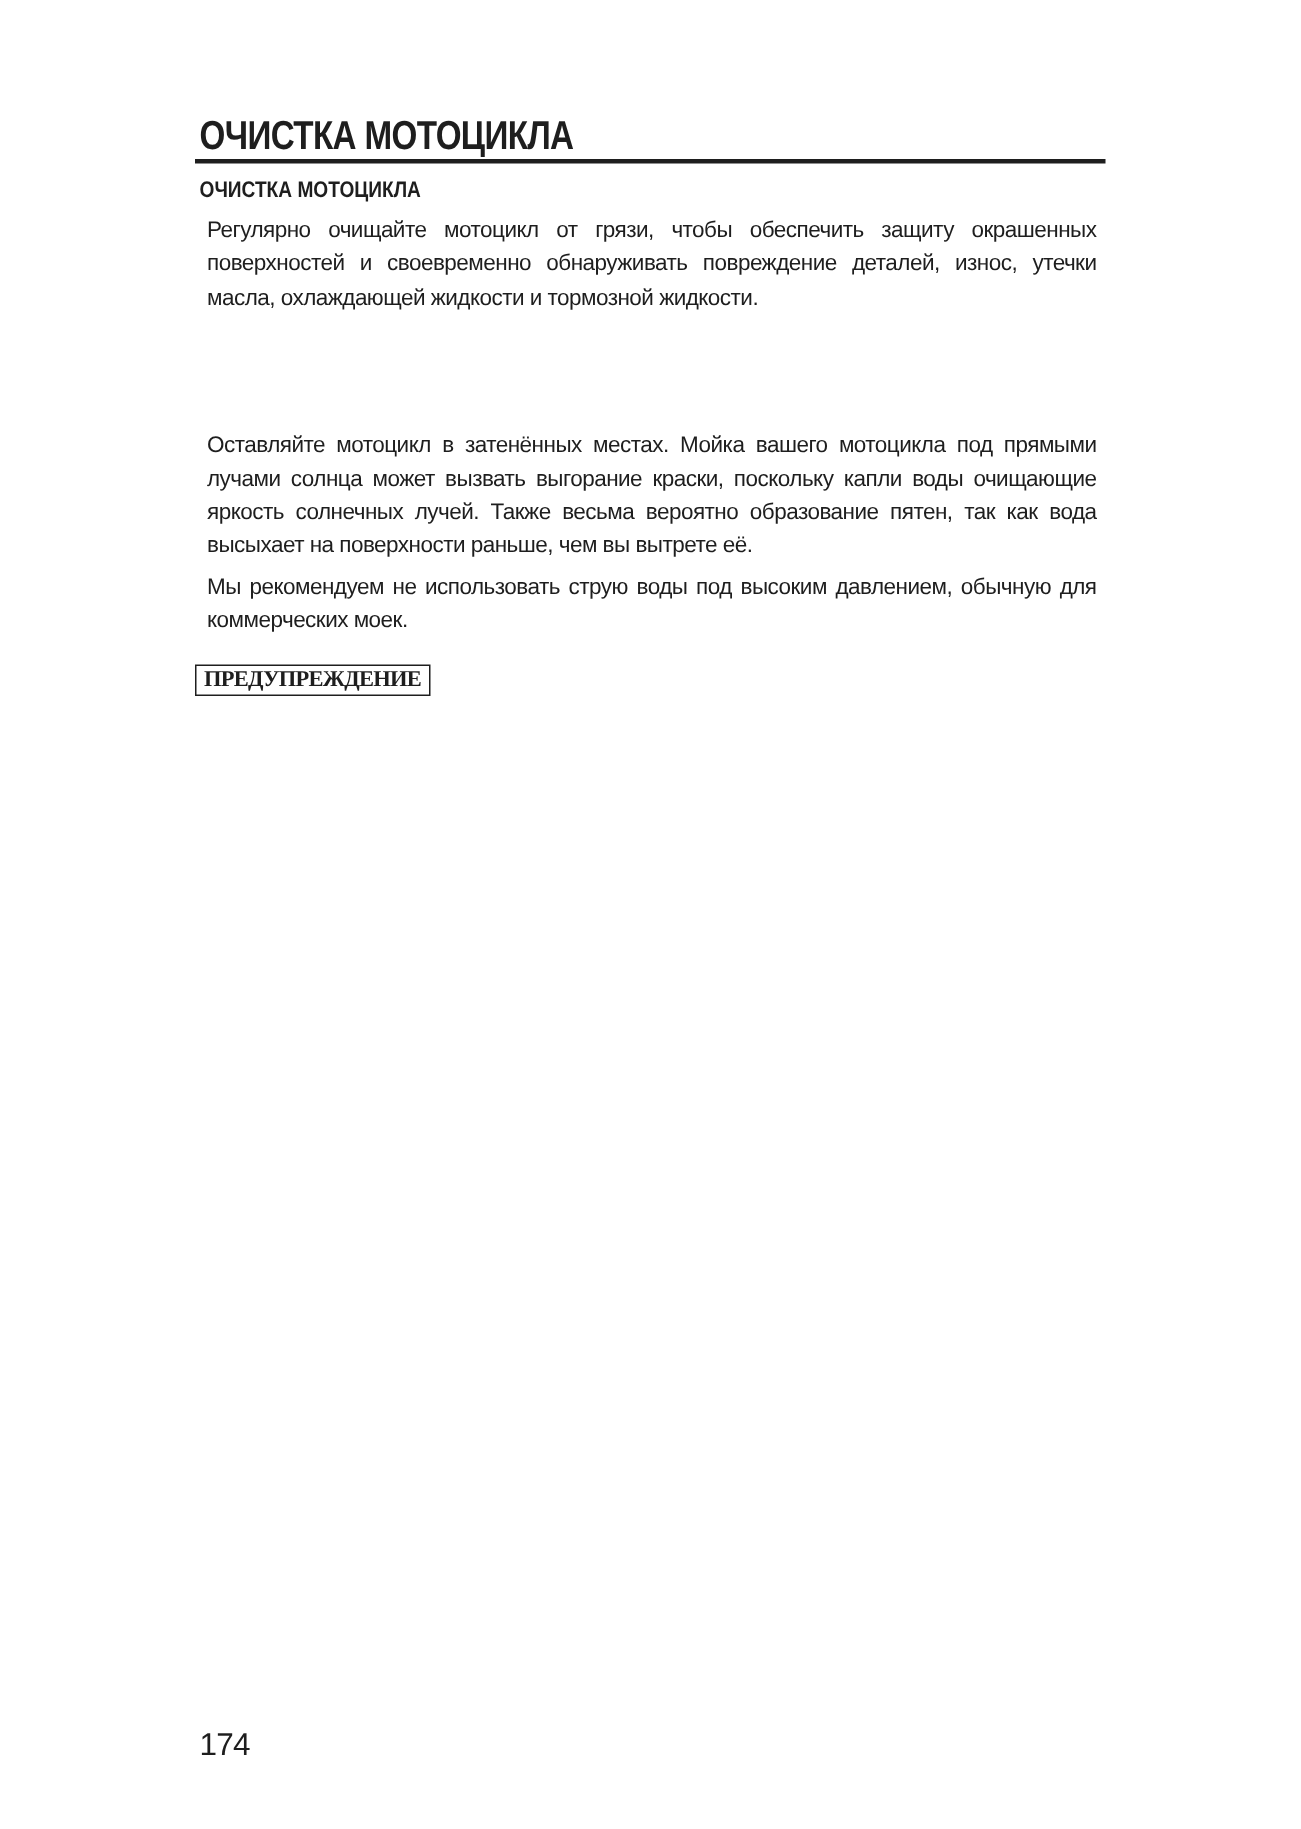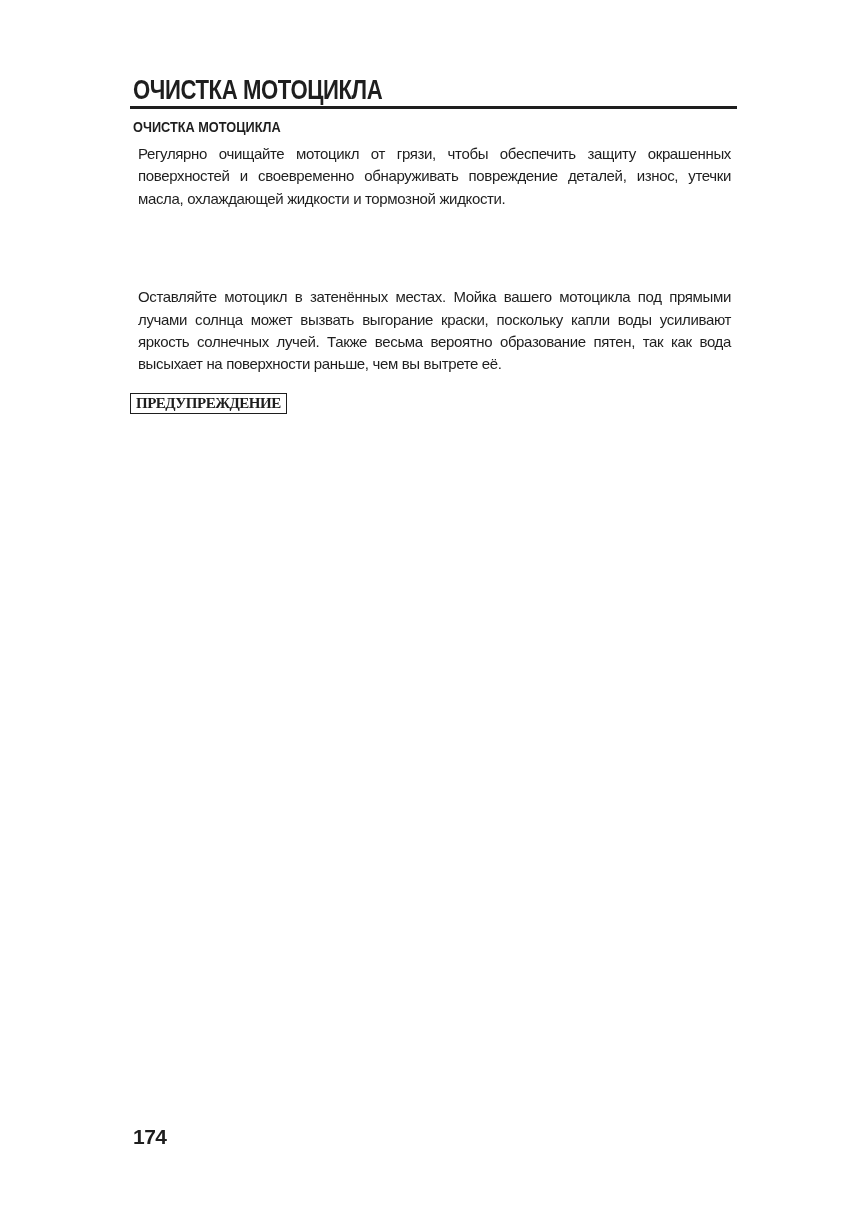--- a/index.html
+++ b/index.html
@@ -10,36 +10,37 @@
          transform: scaleX(0.82); transform-origin: left top; white-space: nowrap; line-height: 32px; }
   .title-rule { position: absolute; left: 130px; top: 106px; width: 607px; height: 3px; background: #1e1e1e; }
   .content { position: absolute; left: 133px; top: 116px; width: 603px; }
   .section-heading { margin: 0; font-size: 15px; font-weight: bold; line-height: 22px;
          transform: scaleX(0.85); transform-origin: left top; white-space: nowrap; }
   p { margin: 5px; font-size: 15px; line-height: 22.4px; text-align: justify; letter-spacing: -0.35px; }
   .gap { height: 22px; }
   .gap-sm { height: 12px; }
   .warning-label { display: inline-block; border: 1.5px solid #1e1e1e; padding: 0 5px;
          font-size: 15px; font-weight: bold; line-height: 19px; margin-left: -3px; letter-spacing: -0.5px; font-family: Liberation Serif, serif; }
-  .page-number { position: absolute; left: 133px; top: 1125px; font-size: 21px; font-weight: bold;
+  .page-number { position: absolute; left: 133px; top: 1152px; font-size: 21px; font-weight: normal;
          letter-spacing: -0.5px; }
 </style>
 </head>
 <body>
 
 <h1 class="page-title">ОЧИСТКА МОТОЦИКЛА</h1>
 <div class="title-rule"></div>
 
 <div class="content">
   <h2 class="section-heading">ОЧИСТКА МОТОЦИКЛА</h2>
   <p>Регулярно очищайте мотоцикл от грязи, чтобы обеспечить защиту окрашенных поверхностей и своевременно обнаруживать повреждение деталей, износ, утечки масла, охлаждающей жидкости и тормозной жидкости.</p>
   <div class="gap"></div>
   <div class="gap"></div>
   <div class="gap"></div>
-  <p>Оставляйте мотоцикл в затенённых местах. Мойка вашего мотоцикла под прямыми лучами солнца может вызвать выгорание краски, поскольку капли воды усиливают яркость солнечных лучей. Также весьма вероятно образование пятен, так как вода высыхает на поверхности раньше, чем вы вытрете её.</p>
+  <p>Оставляйте мотоцикл в затенённых местах. Мойка вашего мотоцикла под прямыми лучами солнца может вызвать выгорание краски, поскольку капли воды очищающие яркость солнечных лучей. Также весьма вероятно образование пятен, так как вода высыхает на поверхности раньше, чем вы вытрете её.</p>
+  <p>Мы рекомендуем не использовать струю воды под высоким давлением, обычную для коммерческих моек.</p>
   <div class="gap-sm"></div>
   <div>
     <span class="warning-label">ПРЕДУПРЕЖДЕНИЕ</span>
   </div>
   <div class="gap"></div>
 </div>
 
 <div class="page-number">174</div>
 
 </body></html>

